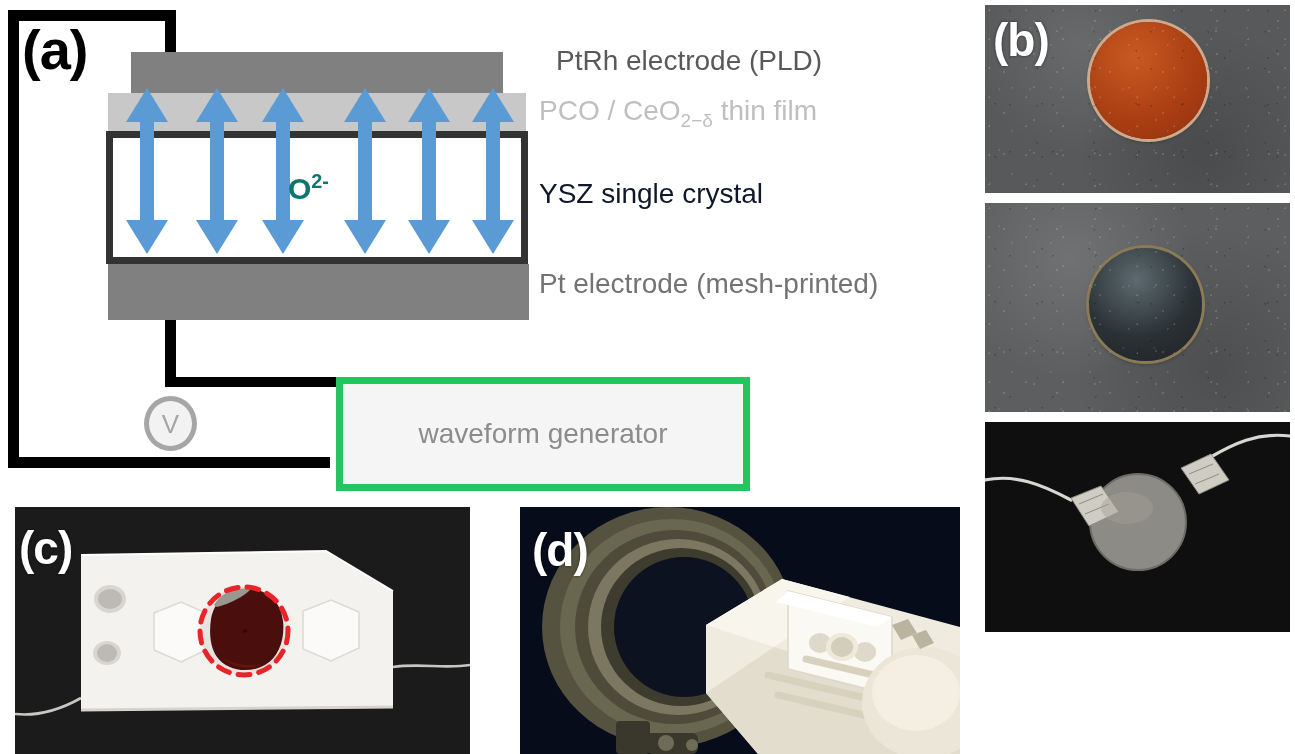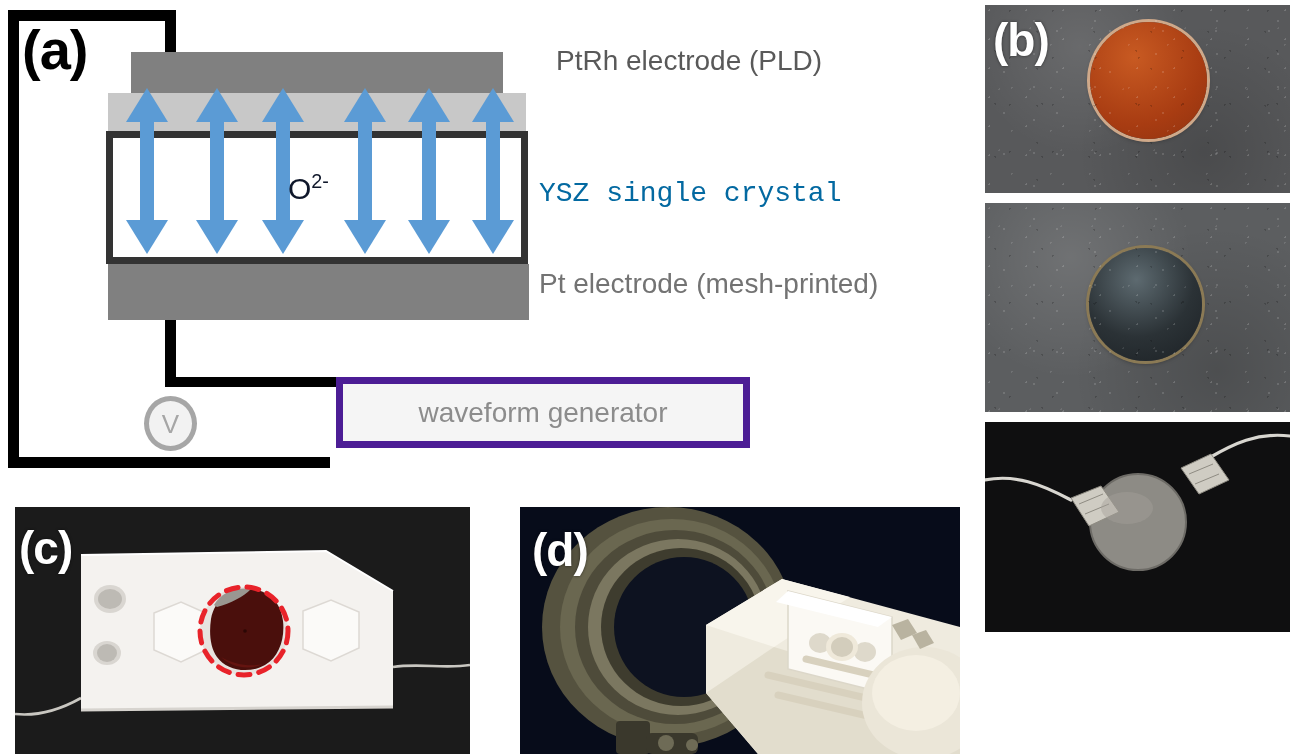--- a/index.html
+++ b/index.html
@@ -78,35 +78,35 @@
     position: absolute;
     left: 106px; top: 88px;
     width: 422px; height: 166px;
   }
 
   
   #ion-label {
     position: absolute;
     left: 288px; top: 170px;
     font-size: 30px;
-    font-weight: normal;
-    color: #0f172a;
+    font-weight: bold;
+    color: #0f766e;
     white-space: nowrap;
   }
   #ion-label sup { font-size: 0.66em; }
 
   
   .layer-label {
     position: absolute;
     font-size: 28px;
     white-space: nowrap;
   }
   #label-ptrh { left: 539px; top: 45px;  color: #595959; margin-left: 17px; }
   #label-pco  { left: 539px; top: 95px;  color: #bfbfbf; }
-  #label-ysz  { left: 539px; top: 178px; color: #0369a1; font-family: Liberation Mono, monospace; }
+  #label-ysz  { left: 539px; top: 178px; color: #0f172a; }
   #label-pt   { left: 539px; top: 268px; color: #737373; text-align: right; }
   .layer-label sub { font-size: 0.68em; }
 
   
   #voltmeter {
     position: absolute;
     left: 144px; top: 396px;
     width: 53px; height: 55px;
     border-radius: 50%;
     background: #f2f2f2;
@@ -117,23 +117,23 @@
     justify-content: center;
     color: #a6a6a6;
     font-size: 26px;
     line-height: 1;
   }
 
   
   #waveform-generator {
     position: absolute;
     left: 336px; top: 377px;
-    width: 414px; height: 71px;
+    width: 414px; height: 114px;
     background: #f5f5f5;
-    border: 7px solid #4c1d95;
+    border: 7px solid #22c55e;
     box-sizing: border-box;
     display: flex;
     align-items: center;
     justify-content: center;
   }
   #waveform-generator-label {
     font-size: 28px;
     color: #8c8c8c;
     white-space: nowrap;
   }
@@ -270,20 +270,21 @@
           <polygon points="19,0 40,34 -2,34"></polygon>
           <polygon points="19,166 40,132 -2,132"></polygon>
         </g>
       </g>
     </svg>
 
     <div id="ion-label"><span>O</span><sup>2-</sup></div>
 
     <div class="layer-label" id="label-ptrh">PtRh electrode (PLD)</div>
 
+    <div class="layer-label" id="label-pco"><span>PCO / CeO</span><sub>2−δ</sub><span> thin film</span></div>
 
     <div class="layer-label" id="label-ysz">YSZ single crystal</div>
 
     <div class="layer-label" id="label-pt">Pt electrode (mesh-printed)</div>
 
     <div id="voltmeter">
         <span>V</span>
       </div>
 
     <div id="waveform-generator">

